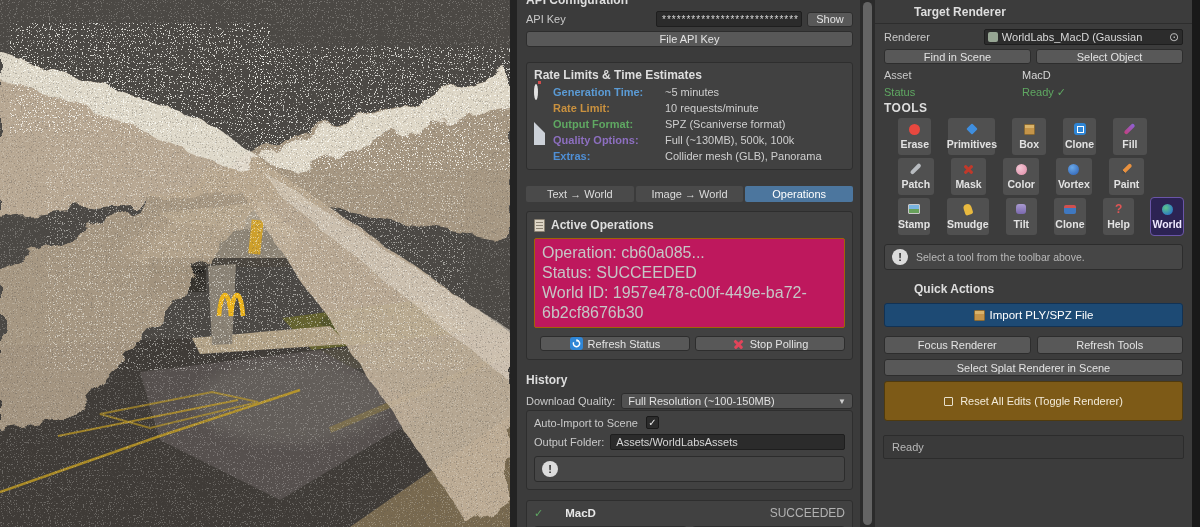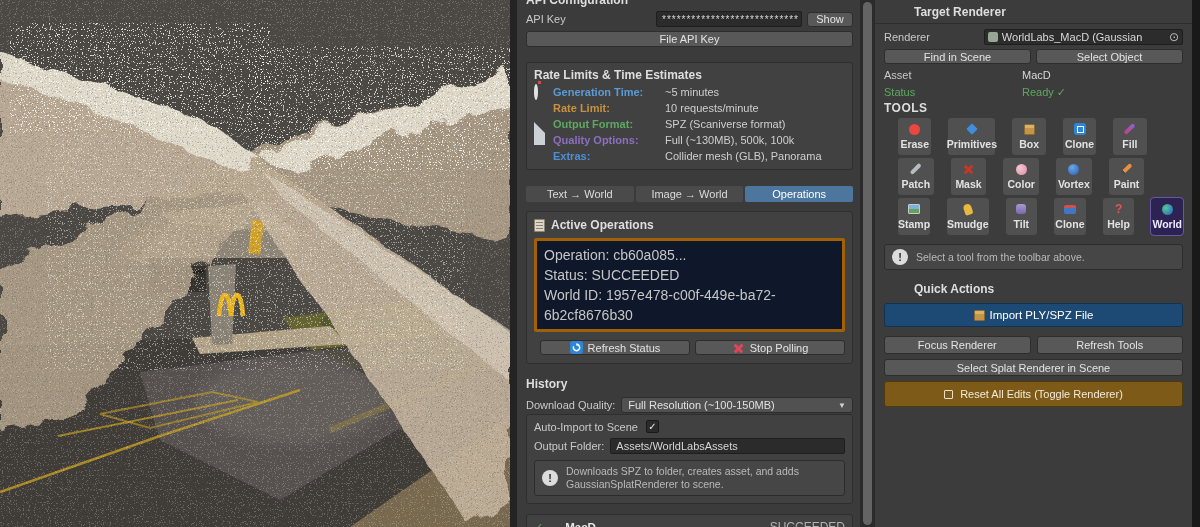--- a/index.html
+++ b/index.html
@@ -46,21 +46,21 @@
   .rate-row .rval { color:#cfcfcf; }
   .c-blue { color:#5b9bd5; } .c-orange { color:#c9913f; } .c-green { color:#5fa862; }
   .c-purple { color:#8d6fc0; } .c-blue2 { color:#4f8fd6; }
 
   #tab-bar { display:flex; gap:2px; margin-top:16px; height:16px; }
   .tab { flex:1; background:#4a4a4a; color:#dcdcdc; font-size:11px; display:flex; align-items:center; justify-content:center; border-radius:2px; }
   .tab.active { background:#4c769e; color:#fff; }
 
   #ops-box { margin-top:9px; padding:6px 7px 8px; }
   #ops-head { display:flex; align-items:center; gap:6px; }
-  #ops-inner { margin-top:6px; background:#0f172a; border:3px solid #a16207; border-radius:2px; padding:4px 7px; font-size:14px; color:#c6c6c6; line-height:20px; }
+  #ops-inner { margin-top:6px; background:#be185d; border:1px solid #a16207; border-radius:2px; padding:4px 7px; font-size:16px; color:#c6c6c6; line-height:20px; }
   #ops-btns { display:flex; gap:5px; margin-top:8px;padding-left:6px; }
   #ops-btns .btn { flex:1; }
 
   #history-title { margin-top:13px; }
   #dq-row { margin-top:6px; gap:6px; }
   #dq-row .lbl { color:#c9c9c9; font-size:11px; white-space:nowrap; }
   #dq-dd { flex:1; background:#515151; border:1px solid #2d2d2d; border-radius:3px; height:16px;
            display:flex; align-items:center; justify-content:space-between; padding:0 6px; color:#e0e0e0; font-size:11px; }
   #dq-dd .caret { font-size:8px; color:#cfcfcf; }
 
@@ -100,21 +100,21 @@
   .tool.active { background:#2c2353; outline:1px solid #6a55a8; color:#efeaff; }
   .tool .tic { height:12px; display:flex; align-items:center; justify-content:center; }
   .tool-spacer { width:47px; height:37px; visibility:hidden; }
 
   #tools-hint { margin-top:9px; }
   #qa-title { margin-top:12px; padding-left:30px; }
   #qa-import { margin-top:7px; height:24px; background:#1d4a74; border-color:#123254; color:#fff; font-size:11.5px; }
   #qa-row2 { display:flex; gap:6px; margin-top:9px; }
   #qa-row2 .btn { flex:1; height:18px; }
   #qa-select { margin-top:5px; height:17px; }
-  #qa-reset { margin-top:5px; height:26px; background:#7d5a17; border-color:#4f3a0e; color:#f2ead9; gap:7px; }
+  #qa-reset { margin-top:5px; height:40px; background:#7d5a17; border-color:#4f3a0e; color:#f2ead9; gap:7px; }
   .mini-box { width:9px; height:9px; border:1px solid #e8e0cc; border-radius:1px; }
   #ready-bar { margin:14px -1px 0; background:#3a3a3a; border:1px solid #2c2c2c; border-radius:2px;
                height:24px; display:flex; align-items:center; padding:0 8px; color:#b8b8b8; font-size:11px; }
 
   
   .i-stopwatch { width:11px; height:11px; border-radius:50%; border:2px solid #e3e3e3; position:relative; top:1px; }
   .i-stopwatch::before { content:""; position:absolute; left:2px; top:-5px; width:3px; height:3px; background:#d24b4b; }
   .i-barchart { width:11px; height:11px; background:linear-gradient(90deg,#e05577 0 3px,transparent 3px 4px,#58b058 4px 7px,transparent 7px 8px,#4f86d8 8px 11px); }
   .i-floppy { width:11px; height:11px; border-radius:1px; background:linear-gradient(180deg,#b9a8e0 0 3px,#7a5fb0 3px); }
   .i-ruler { width:0; height:0; border-left:11px solid #ccd1d8; border-top:11px solid transparent; }
@@ -304,21 +304,20 @@
       <div id="auto-row" class="row">
         <span>Auto-Import to Scene</span>
         <span class="checkbox">✓</span>
       </div>
       <div id="folder-row" class="row">
         <span>Output Folder:</span>
         <div class="field">Assets/WorldLabsAssets</div>
       </div>
       <div class="helpbox">
         <span class="info-circle">!</span>
-        <span>Downloads SPZ to folder, creates asset, and adds GaussianSplatRenderer to scene.</span>
       </div>
     </div>
 
     <div id="macd-box" class="box">
       <div id="macd-head">
         <span class="check-green">✓</span>
         <span id="macd-name">MacD</span>
         <span id="macd-status">SUCCEEDED</span>
       </div>
       <div id="macd-btns">
@@ -486,16 +485,17 @@
     <div id="qa-row2">
       <div class="btn">Focus Renderer</div>
       <div class="btn">Refresh Tools</div>
     </div>
     <div id="qa-select" class="btn">Select Splat Renderer in Scene</div>
     <div id="qa-reset" class="btn">
       <span class="mini-box"></span>
       <span>Reset All Edits (Toggle Renderer)</span>
     </div>
 
+    <div id="ready-bar">Ready</div>
   </div>
 
   <div id="edge-right"></div>
 </div>
 
 </body></html>

